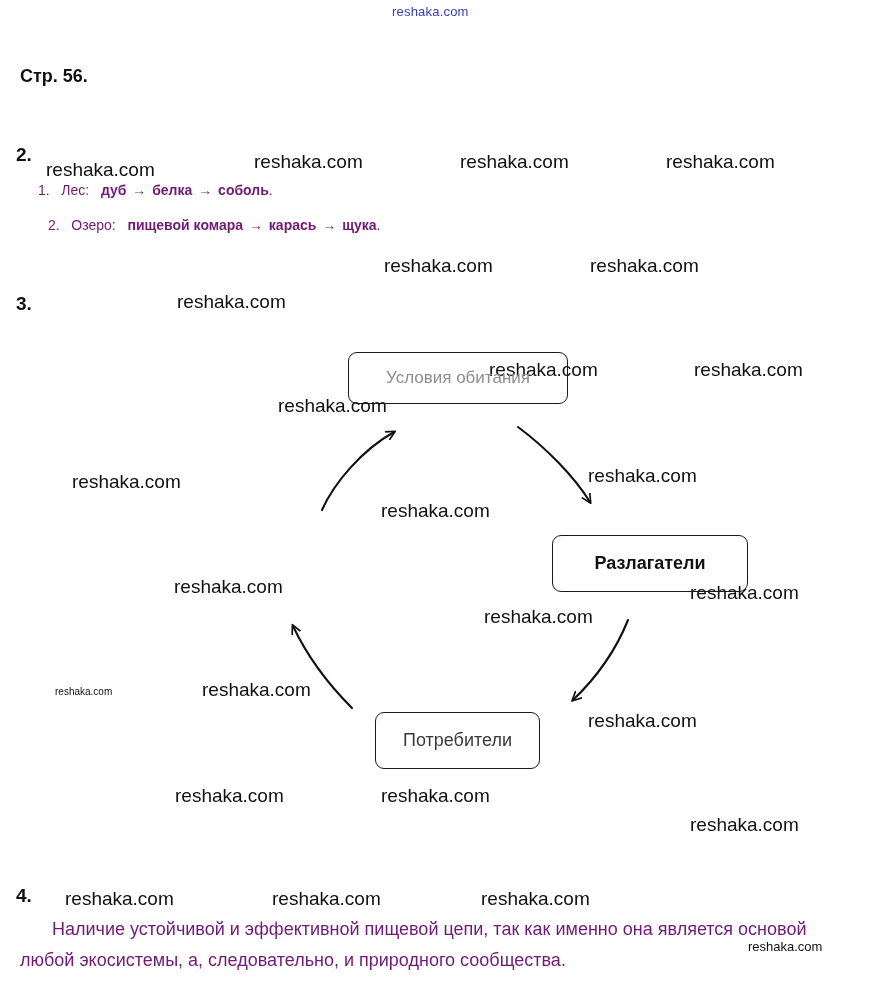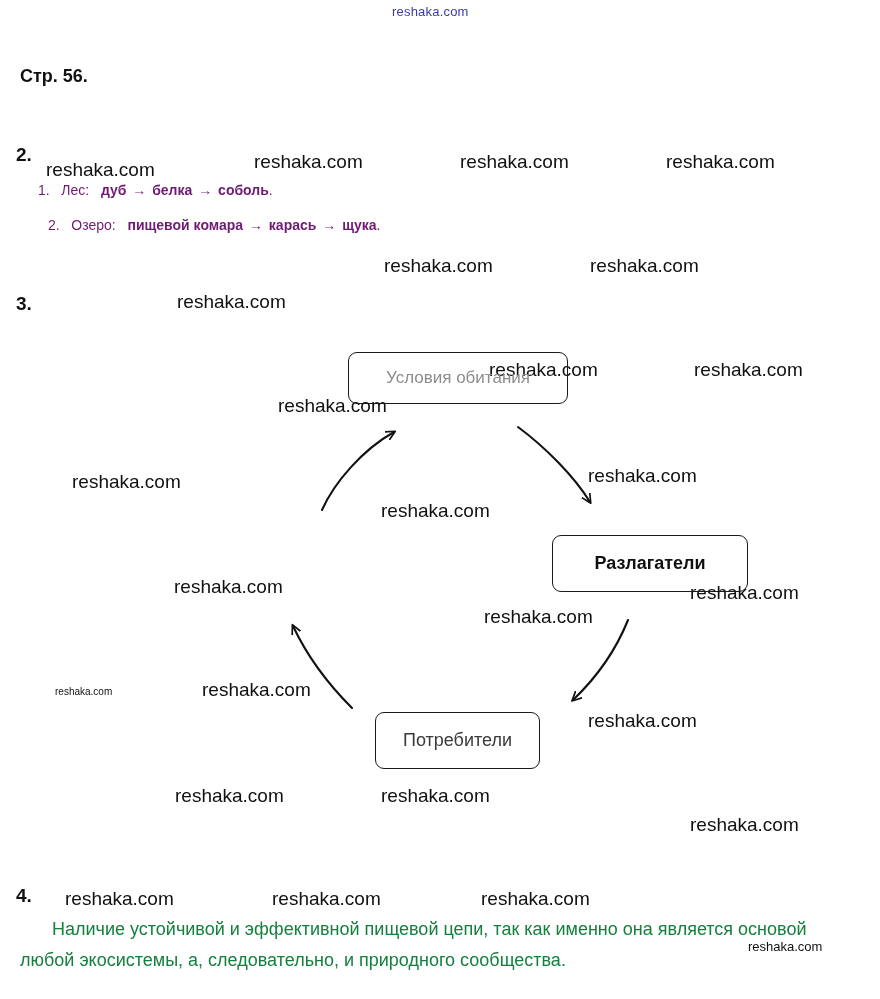--- a/index.html
+++ b/index.html
@@ -76,21 +76,21 @@
   .node-consumers{
     left:375px;top:712px;width:165px;height:57px;
     color:#3a3a3a;font-weight:normal;font-size:18px;
   }
   svg.arrows{position:absolute;left:0;top:0;width:880px;height:999px;pointer-events:none;}
 
   
   .para{
     position:absolute;
     left:20px;top:914px;width:845px;
-    font-size:18px;line-height:31px;color:#15803d;
+    font-size:18px;line-height:31px;color:#701a75;
     text-indent:32px;
   }
 </style>
 </head>
 <body>
 
 <div class="page">
 
   <div id="wm-layer">
       <div class="wm wm-top" style="left: 392px; top: 5px; font-size: 13px;">reshaka.com</div>

